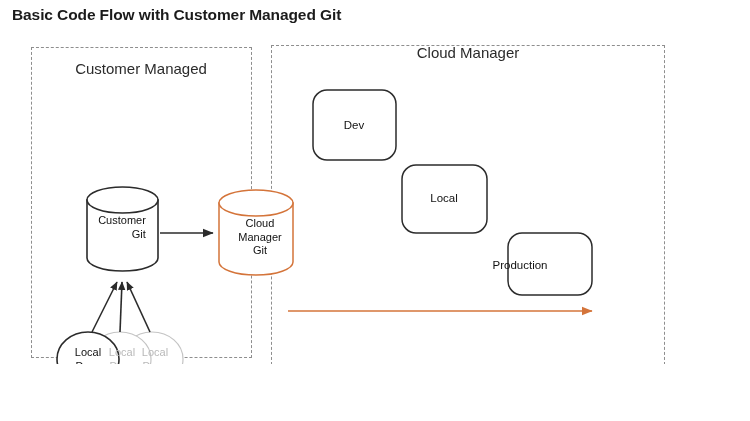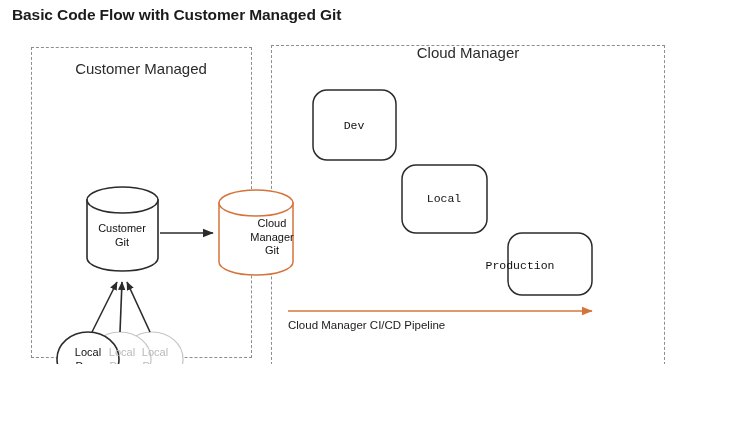--- a/index.html
+++ b/index.html
@@ -59,21 +59,21 @@
     position: absolute;
     font-size: 11px;
     color: #111111;
     text-align: center;
     line-height: 13.5px;
     white-space: pre-line;
     transform: translate(-50%, -50%);
     pointer-events: none;
   }
   .node-text.faded { color: #b9b9b9; }
-  .node-text.env   { font-size: 11.5px; font-family: Liberation Mono, monospace; }
+  .node-text.env   { font-size: 11.5px; }
 
   #label-pipeline {
     position: absolute;
     left: 288px;
     top: 319px;
     font-size: 11.5px;
     color: #1b1b1b;
     white-space: nowrap;
   }
 </style>
@@ -141,32 +141,31 @@
     </g>
     <g>
       <rect x="508" y="233" width="84" height="62" rx="14" ry="14" fill="#ffffff" stroke="#2b2b2b" stroke-width="1.5"></rect>
     </g>
 
     <g>
       <line x1="288" y1="311" x2="592" y2="311" stroke="#d4743a" stroke-width="1.7" marker-end="url(#arrow-orange)"></line>
     </g>
   </svg>
 
-  <div class="node-text" style="left:122px; top:235px;">Customer
+  <div class="node-text" style="left:122px; top:227px;text-align:right;">Customer
 Git</div>
-  <div class="node-text" style="left:272px; top:237px;">Cloud
+  <div class="node-text" style="left:260px; top:237px;">Cloud
 Manager
 Git</div>
 
   <div class="node-text env" style="left:354px; top:126px;">Dev</div>
   <div class="node-text env" style="left:444px; top:199px;">Local</div>
   <div class="node-text env" style="left:520px; top:266px;">Production</div>
 
   <div class="node-text faded" style="left:155px; top:359px;">Local
 Devs</div>
   <div class="node-text faded" style="left:122px; top:359px;">Local
 Devs</div>
   <div class="node-text" style="left:88px; top:359px;">Local
 Devs</div>
 
-  <div id="label-pipeline">Cloud Manager CI/CD Pipeline</div>
 
 </div>
 
 </body></html>

